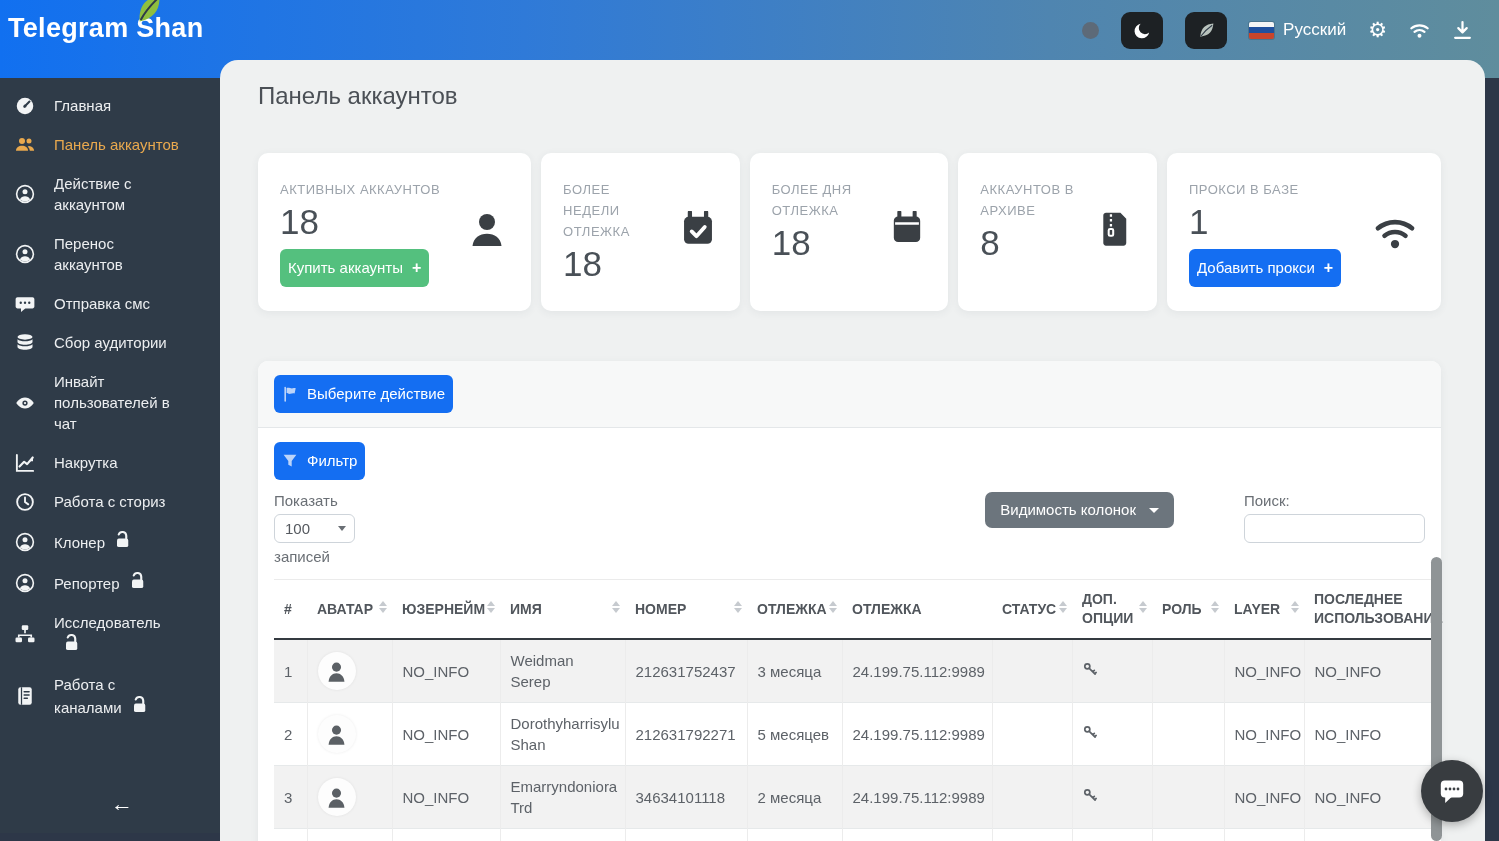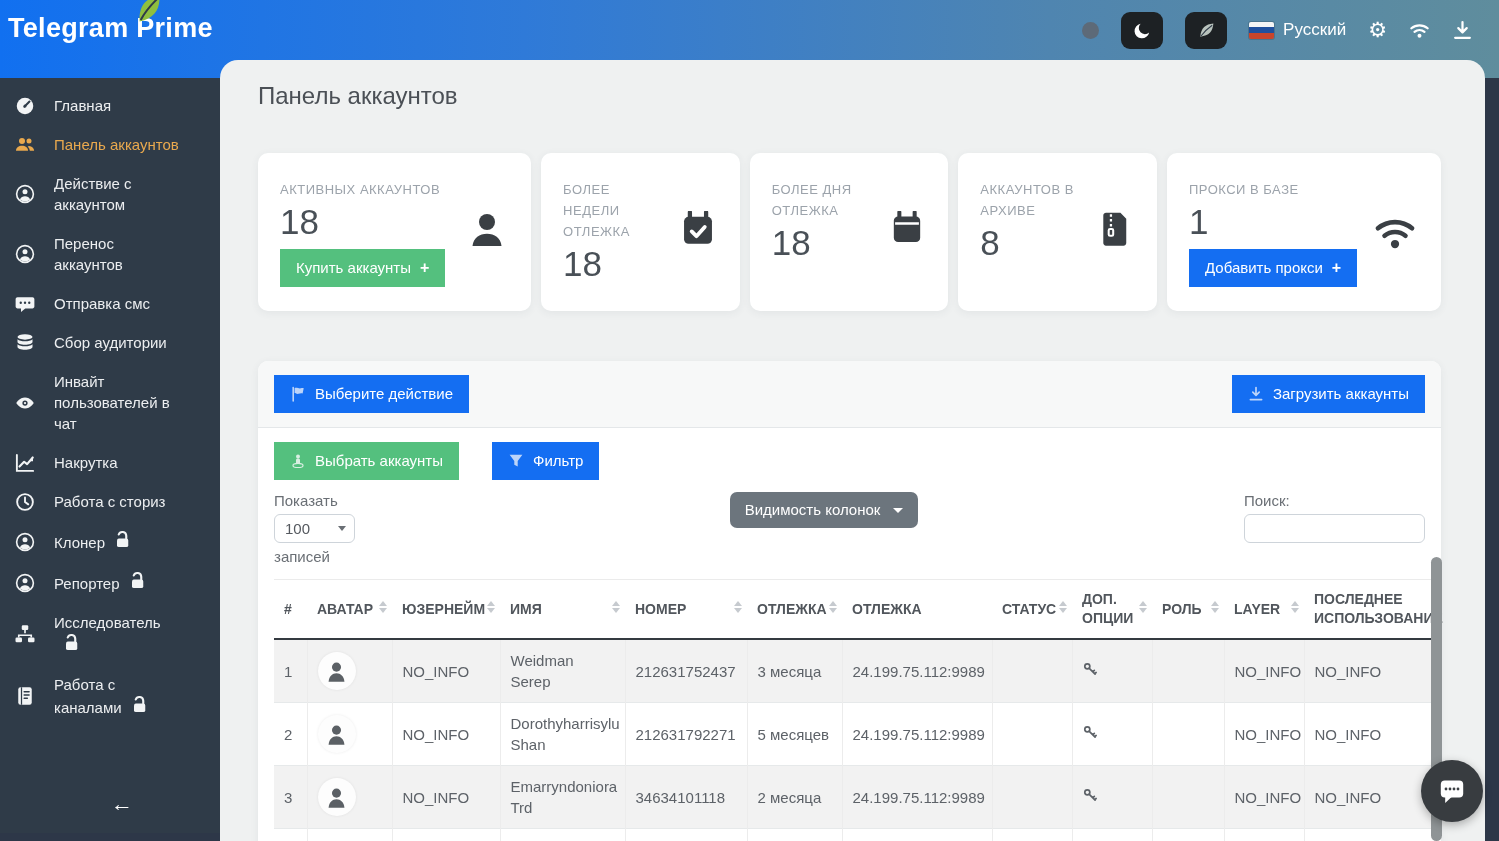--- a/index.html
+++ b/index.html
@@ -49,22 +49,22 @@
   .stats { display:flex; gap:10px; margin-top:43px; }
   .stat-card { position:relative; background:#fff; border-radius:10px; height:158px; padding:26px 22px;
                box-shadow:0 2px 8px rgba(60,70,80,.07); }
   .stat-card.w1 { width:287px; } .stat-card.w2 { width:208px; } .stat-card.w5 { width:288px; }
   .stat-label { color:#9ca3ab; font-size:13px; letter-spacing:.5px; line-height:21px; }
   .stat-card.w2 .stat-label { max-width:98px; }
   .stat-value { color:#495057; font-size:35px; font-weight:500; margin-top:3px; line-height:38px; }
   .stat-icon { position:absolute; right:24px; top:58px; color:#3a3f44; }
   .stat-btn { margin-top:8px; }
 
-  .btn { display:inline-flex; align-items:center; gap:9px; border:none; border-radius:0; color:#fff;
-         font-family:"Liberation Sans",sans-serif; font-size:15px; padding:9px 16px; cursor:pointer; line-height:20px; }
+  .btn { display:inline-flex; align-items:center; gap:9px; border:none; border-radius:6px; color:#fff;
+         font-family:"Liberation Sans",sans-serif; font-size:15px; padding:9px 8px; cursor:pointer; line-height:20px; }
   .btn .icon { font-size:16px; }
   .btn.blue { background:#146ef2; } .btn.blue .icon { color:#bcd4f9; }
   .btn.green { background:#54c07e; } .btn.green .icon { color:#d9efe2; }
   .btn.gray { background:#6c757d; border-radius:7px; padding:8px 15px; }
   .plus { font-weight:700; font-size:16px; }
   .caret-down { width:0; height:0; border-left:5px solid transparent; border-right:5px solid transparent;
                 border-top:5px solid #fff; display:inline-block; margin-left:4px; }
 
   
   .panel { margin-top:50px; background:#fff; border-radius:10px; box-shadow:0 2px 8px rgba(60,70,80,.07); }
@@ -72,21 +72,21 @@
                 border-bottom:1px solid #e4e7e9; border-radius:10px 10px 0 0; }
   .panel-body { padding:14px 16px 0; }
   .row-buttons { display:flex; gap:33px; }
   .row-controls { display:flex; align-items:flex-start; margin-top:12px; }
   .show-block { color:#6a6f75; font-size:15px; width:200px; }
   .select-wrap { position:relative; width:81px; margin:5px 0; }
   .select-wrap select { width:100%; height:29px; border:1px solid #ced4da; border-radius:6px;
       font:15px "Liberation Sans",sans-serif; color:#55595f; padding:0 22px 0 10px; appearance:none; background:#fff; }
   .select-wrap:after { content:""; position:absolute; right:9px; top:12px; width:0; height:0;
       border-left:4px solid transparent; border-right:4px solid transparent; border-top:5px solid #6a6f75; pointer-events:none;}
-  .center-block { flex:1; display:flex; justify-content:center; padding-right:70px; }
+  .center-block { flex:1; display:flex; justify-content:flex-end; padding-right:70px; }
   .search-block { width:181px; color:#6a6f75; font-size:15px; }
   .search-block input { width:181px; height:29px; border:1px solid #ced4da; border-radius:6px; margin-top:5px;
       font:15px "Liberation Sans",sans-serif; padding:0 8px; background:#fff; }
 
   
   table.acc-table { border-collapse:collapse; table-layout:fixed; width:1160px; margin-top:14px; }
   .acc-table th { text-align:left; font-size:14px; color:#51565c; padding:10px; vertical-align:middle;
       border-top:1px solid #ebebeb; border-bottom:2px solid #343a40; position:relative; line-height:19px; }
   .sort { position:absolute; right:5px; top:50%; margin-top:-8px; display:flex; flex-direction:column; gap:2px; }
   .sort i { width:0; height:0; border-left:4px solid transparent; border-right:4px solid transparent; display:block; }
@@ -113,21 +113,21 @@
 <body>
 
 <header class="topbar">
   <div class="brand">
     <span id="brand-first">Telegram </span>
     <span class="leaf-wrap"><span class="leaf-logo icon" id="leaf-logo">
           <svg viewBox="0 0 16 16" width="1em" height="1em" fill="currentColor">
             <path d="M13.8 2.2C7.2 2.8 3.4 5.8 2.8 13.2c7.4-.6 10.4-4.4 11-11z"></path>
             <path d="M3.4 12.6C6 9 9.2 6.2 12.8 3.6" stroke="#2f3b48" stroke-width=".9" fill="none"></path>
           </svg>
-        </span><span id="brand-second">Prime</span></span>
+        </span><span id="brand-second">Shan</span></span>
   </div>
   <div class="top-controls">
     <span class="dot"></span>
     <button class="tbtn">
         <span class="icon" id="i-moon">
           <svg viewBox="0 0 16 16" width="1em" height="1em" fill="currentColor">
             <path d="M13.6 9.6A6.2 6.2 0 1 1 6.4 2.3a5.1 5.1 0 0 0 7.2 7.3z"></path>
           </svg>
         </span>
       </button>
@@ -395,42 +395,23 @@
     <div class="panel-head">
       <button class="btn blue">
         <span class="icon" id="i-flag">
             <svg viewBox="0 0 16 16" width="1em" height="1em" fill="currentColor">
               <path d="M3.2 15V1.6" stroke="currentColor" stroke-width="1.6" stroke-linecap="round"></path>
               <path d="M4.6 2c2.2-1 4.2.9 6.3.3 1.2-.3 2.2-.3 2.8 0l-1.1 5.2c-1.5-.5-2.6-.1-4.1.3-1.7.4-3.2-.9-3.9-.7z"></path>
             </svg>
           </span>
         <span>Выберите действие</span>
       </button>
-      <button class="btn blue">
-        <span class="icon" id="i-upload">
-            <svg viewBox="0 0 16 16" width="1em" height="1em" fill="currentColor">
-              <path d="M8 1.6v7.6M4.8 6.2 8 9.4l3.2-3.2" stroke="currentColor" stroke-width="1.7" fill="none" stroke-linecap="round" stroke-linejoin="round"></path>
-              <path d="M2.4 13.6h11.2" stroke="currentColor" stroke-width="1.7" stroke-linecap="round"></path>
-            </svg>
-          </span>
-        <span>Загрузить аккаунты</span>
-      </button>
     </div>
     <div class="panel-body">
       <div class="row-buttons">
-        <button class="btn green">
-          <span class="icon" id="i-pselect">
-              <svg viewBox="0 0 16 16" width="1em" height="1em" fill="currentColor">
-                <circle cx="8" cy="3.6" r="2"></circle>
-                <path d="M6 10.6V7c0-.9.7-1.6 1.6-1.6h.8c.9 0 1.6.7 1.6 1.6v3.6z"></path>
-                <ellipse cx="8" cy="12.4" rx="5" ry="2.1" fill="none" stroke="currentColor" stroke-width="1.2"></ellipse>
-              </svg>
-            </span>
-          <span>Выбрать аккаунты</span>
-        </button>
         <button class="btn blue">
           <span class="icon" id="i-funnel">
               <svg viewBox="0 0 16 16" width="1em" height="1em" fill="currentColor">
                 <path d="M1.6 1.8h12.8L9.7 7.9v5.7L6.3 11.8V7.9z"></path>
               </svg>
             </span>
           <span>Фильтр</span>
         </button>
       </div>
       <div class="row-controls">

